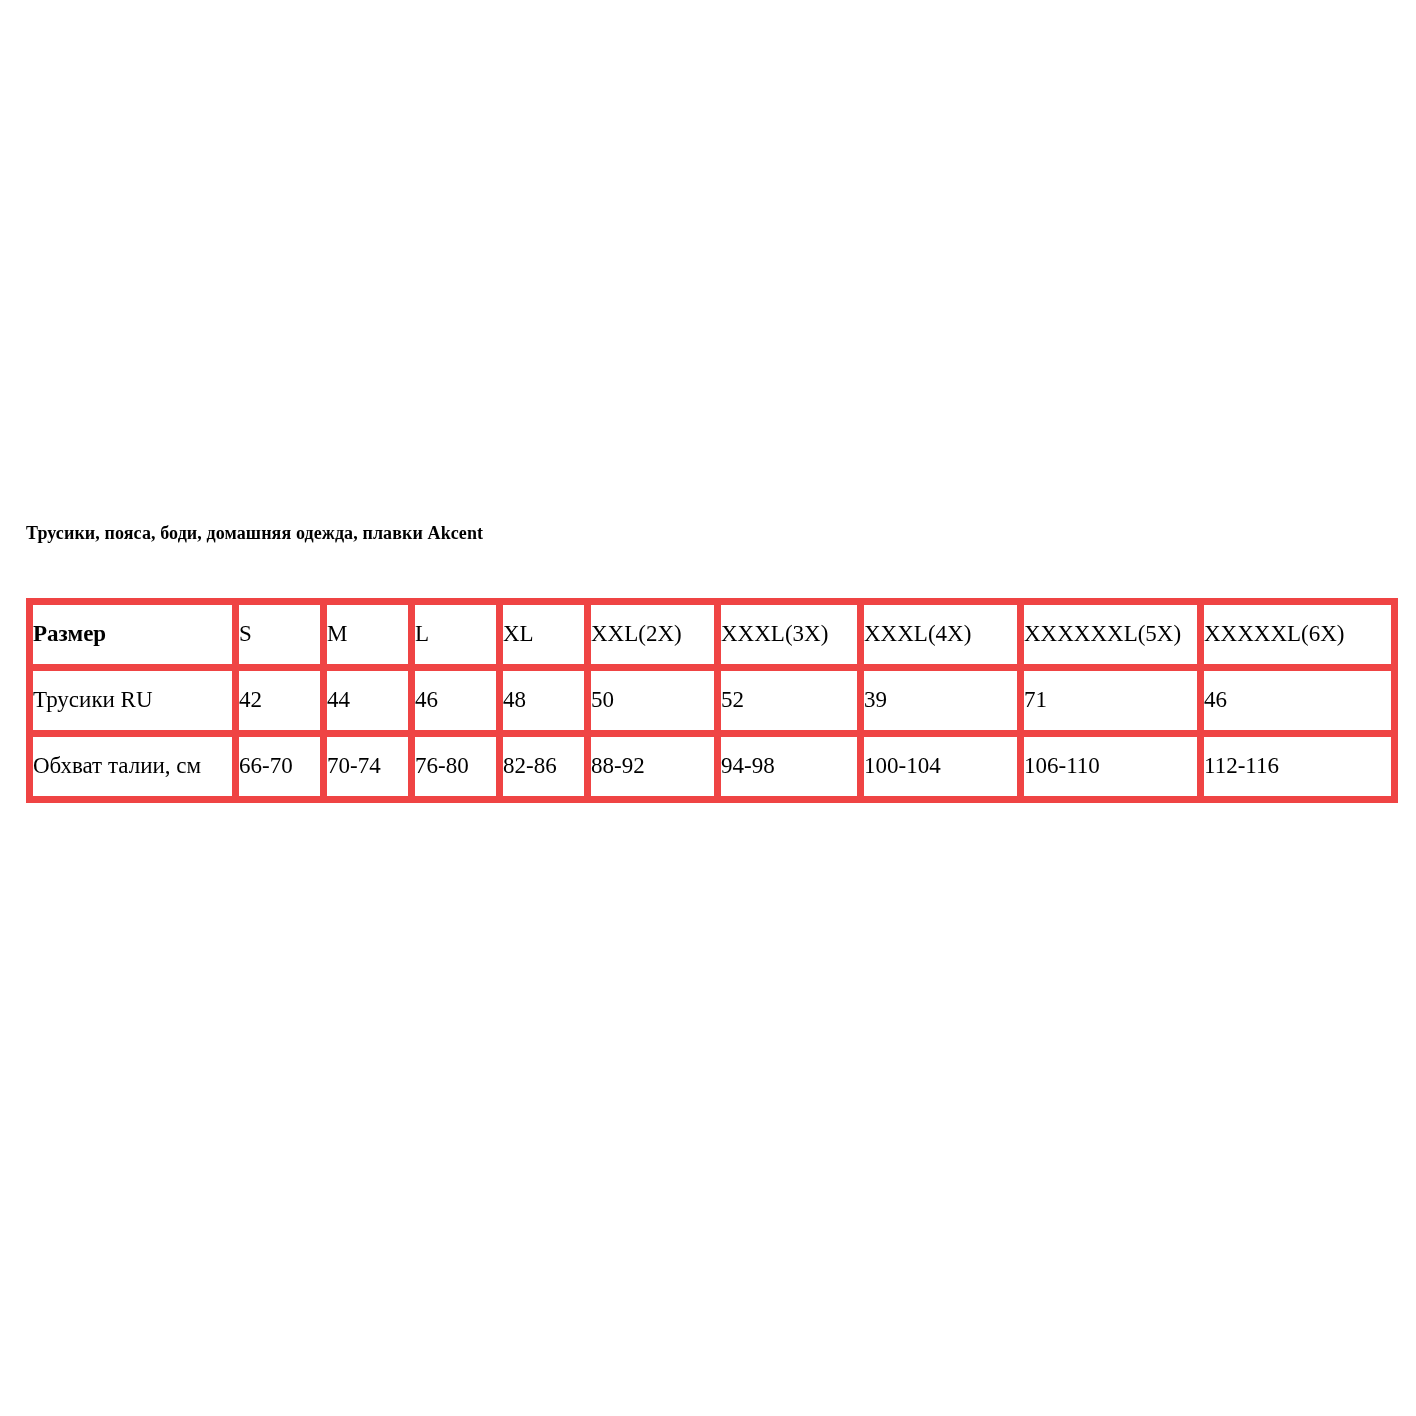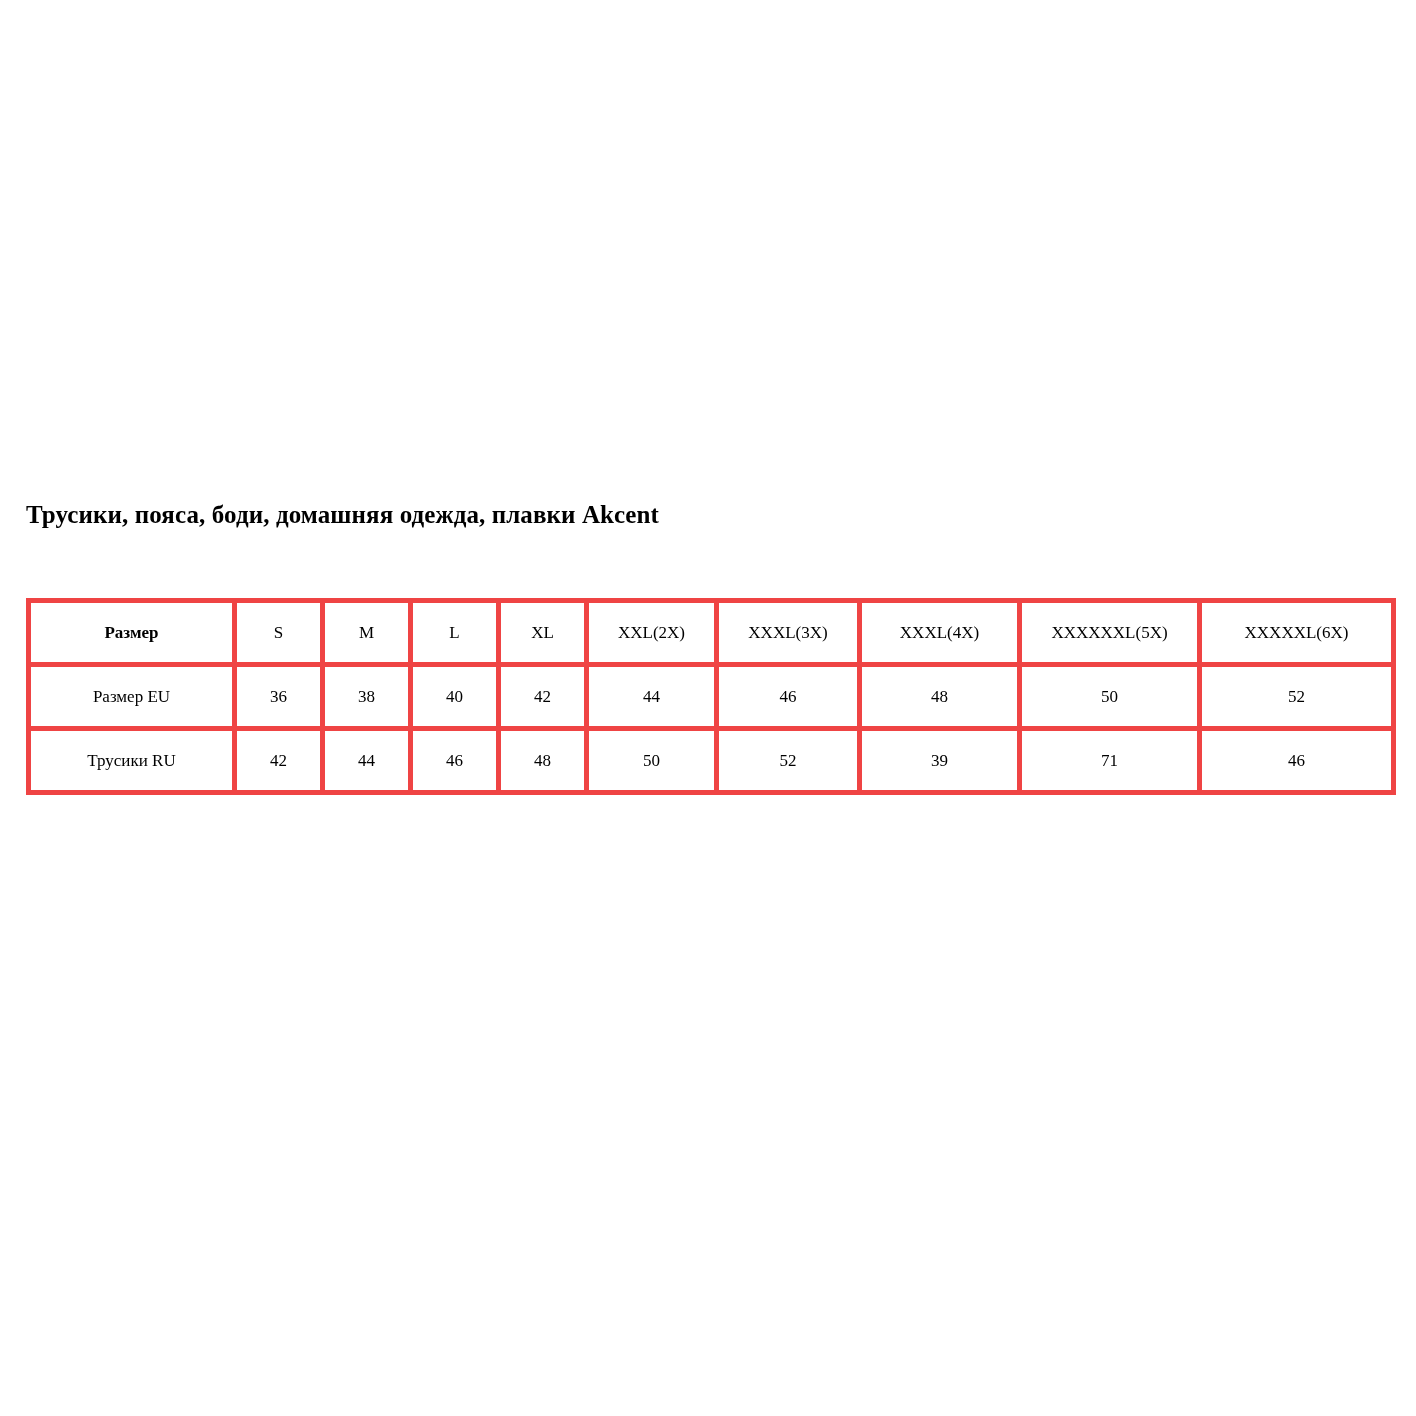--- a/index.html
+++ b/index.html
@@ -18,42 +18,41 @@
   .page {
     position: absolute;
     left: 0;
     top: 0;
     width: 1416px;
     height: 1416px;
   }
   .title {
     position: absolute;
     left: 26px;
-    top: 501px;
-    font-size: 25px;
+    top: 523px;
+    font-size: 18px;
     font-weight: bold;
     letter-spacing: 0.1px;
     white-space: nowrap;
   }
   .table-wrap {
     position: absolute;
     left: 26px;
     top: 598px;
     width: 1365px;
   }
   table.size-table {
     border-collapse: collapse;
     width: 100%;
     table-layout: fixed;
   }
   table.size-table td {
-    border: 5px solid #ef4444;
-    text-align: center;
+    border: 7px solid #ef4444;
     vertical-align: middle;
-    font-size: 17px;
+    font-size: 23px;
     padding: 0;
     height: 59px;
     line-height: 1.15;
   }
   td.rowhead {
     font-size: 21px;
   }
   tr.head-row td {
     font-weight: bold;
   }
@@ -100,43 +99,43 @@
           <td class="col">M</td>
           <td class="col">L</td>
           <td class="col">XL</td>
           <td class="col">XXL(2X)</td>
           <td class="col">XXXL(3X)</td>
           <td class="col">XXXL(4X)</td>
           <td class="col">XXXXXXL(5X)</td>
           <td class="col">XXXXXL(6X)</td>
         </tr>
 
-        <tr>
-          <td class="rowhead">Размер EU</td>
-          <td>36</td>
-          <td>38</td>
-          <td>40</td>
-          <td>42</td>
-          <td>44</td>
-          <td>46</td>
-          <td>48</td>
-          <td>50</td>
-          <td>52</td>
-        </tr>
 
         <tr>
           <td class="rowhead">Трусики RU</td>
           <td>42</td>
           <td>44</td>
           <td>46</td>
           <td>48</td>
           <td>50</td>
           <td>52</td>
           <td>39</td>
           <td>71</td>
           <td>46</td>
         </tr>
 
+        <tr>
+          <td class="rowhead">Обхват талии, см</td>
+          <td>66-70</td>
+          <td>70-74</td>
+          <td>76-80</td>
+          <td>82-86</td>
+          <td>88-92</td>
+          <td>94-98</td>
+          <td>100-104</td>
+          <td>106-110</td>
+          <td>112-116</td>
+        </tr>
       </tbody>
     </table>
   </div>
 
 </div>
 
 </body></html>

